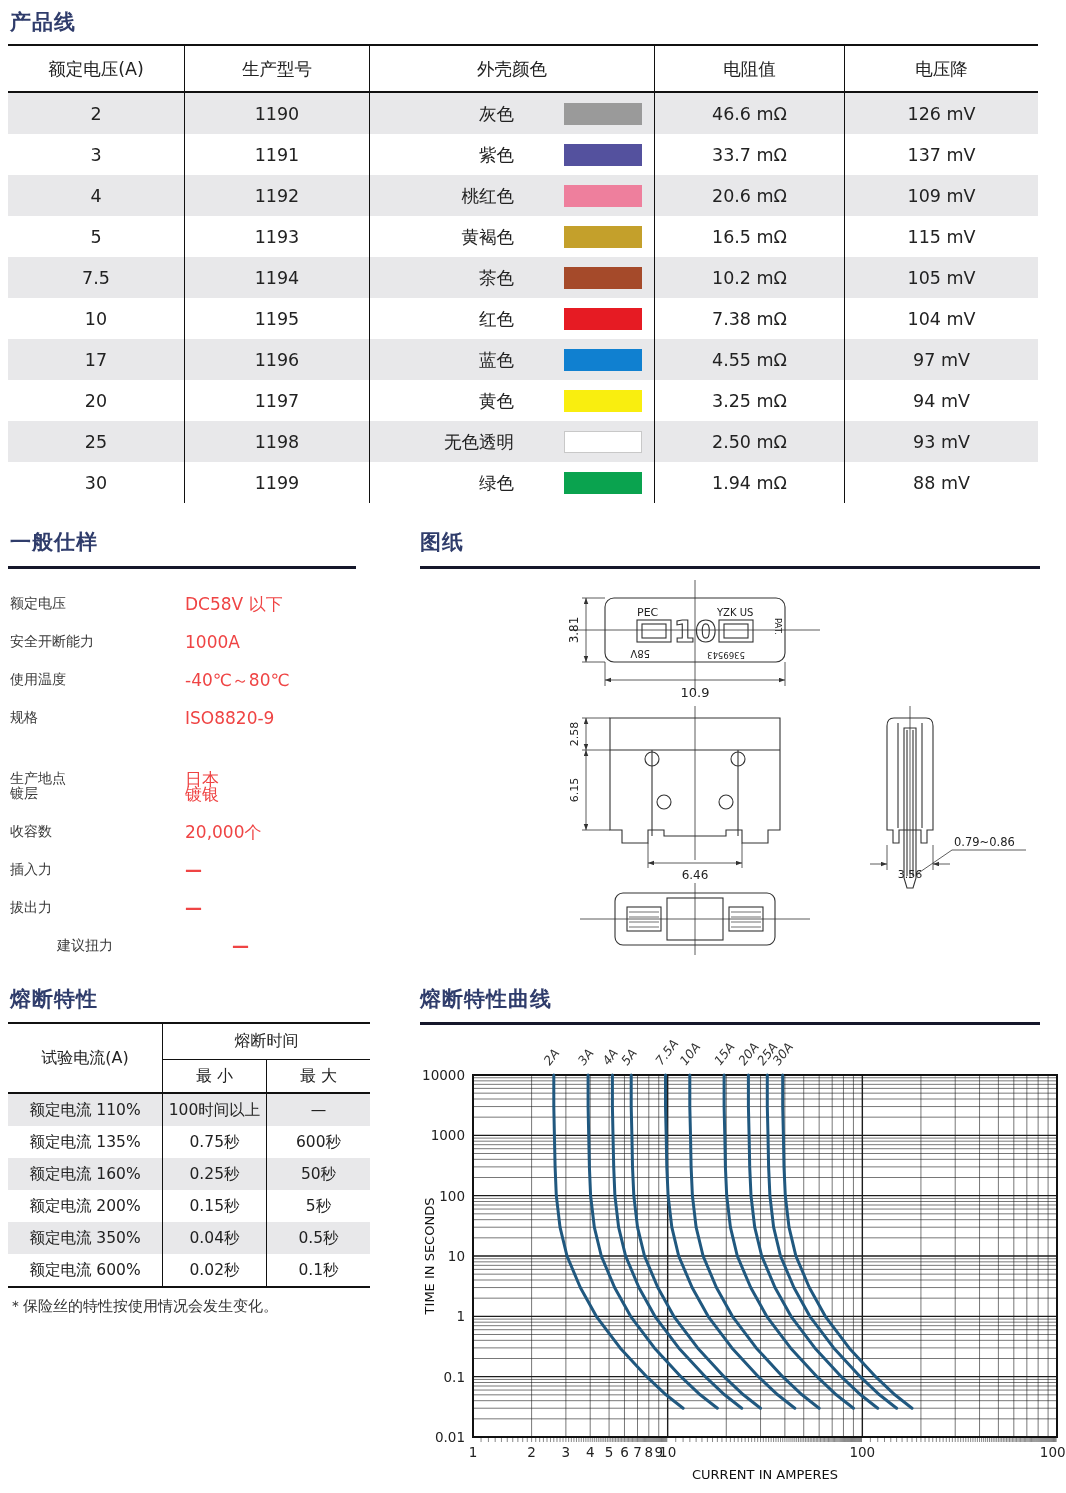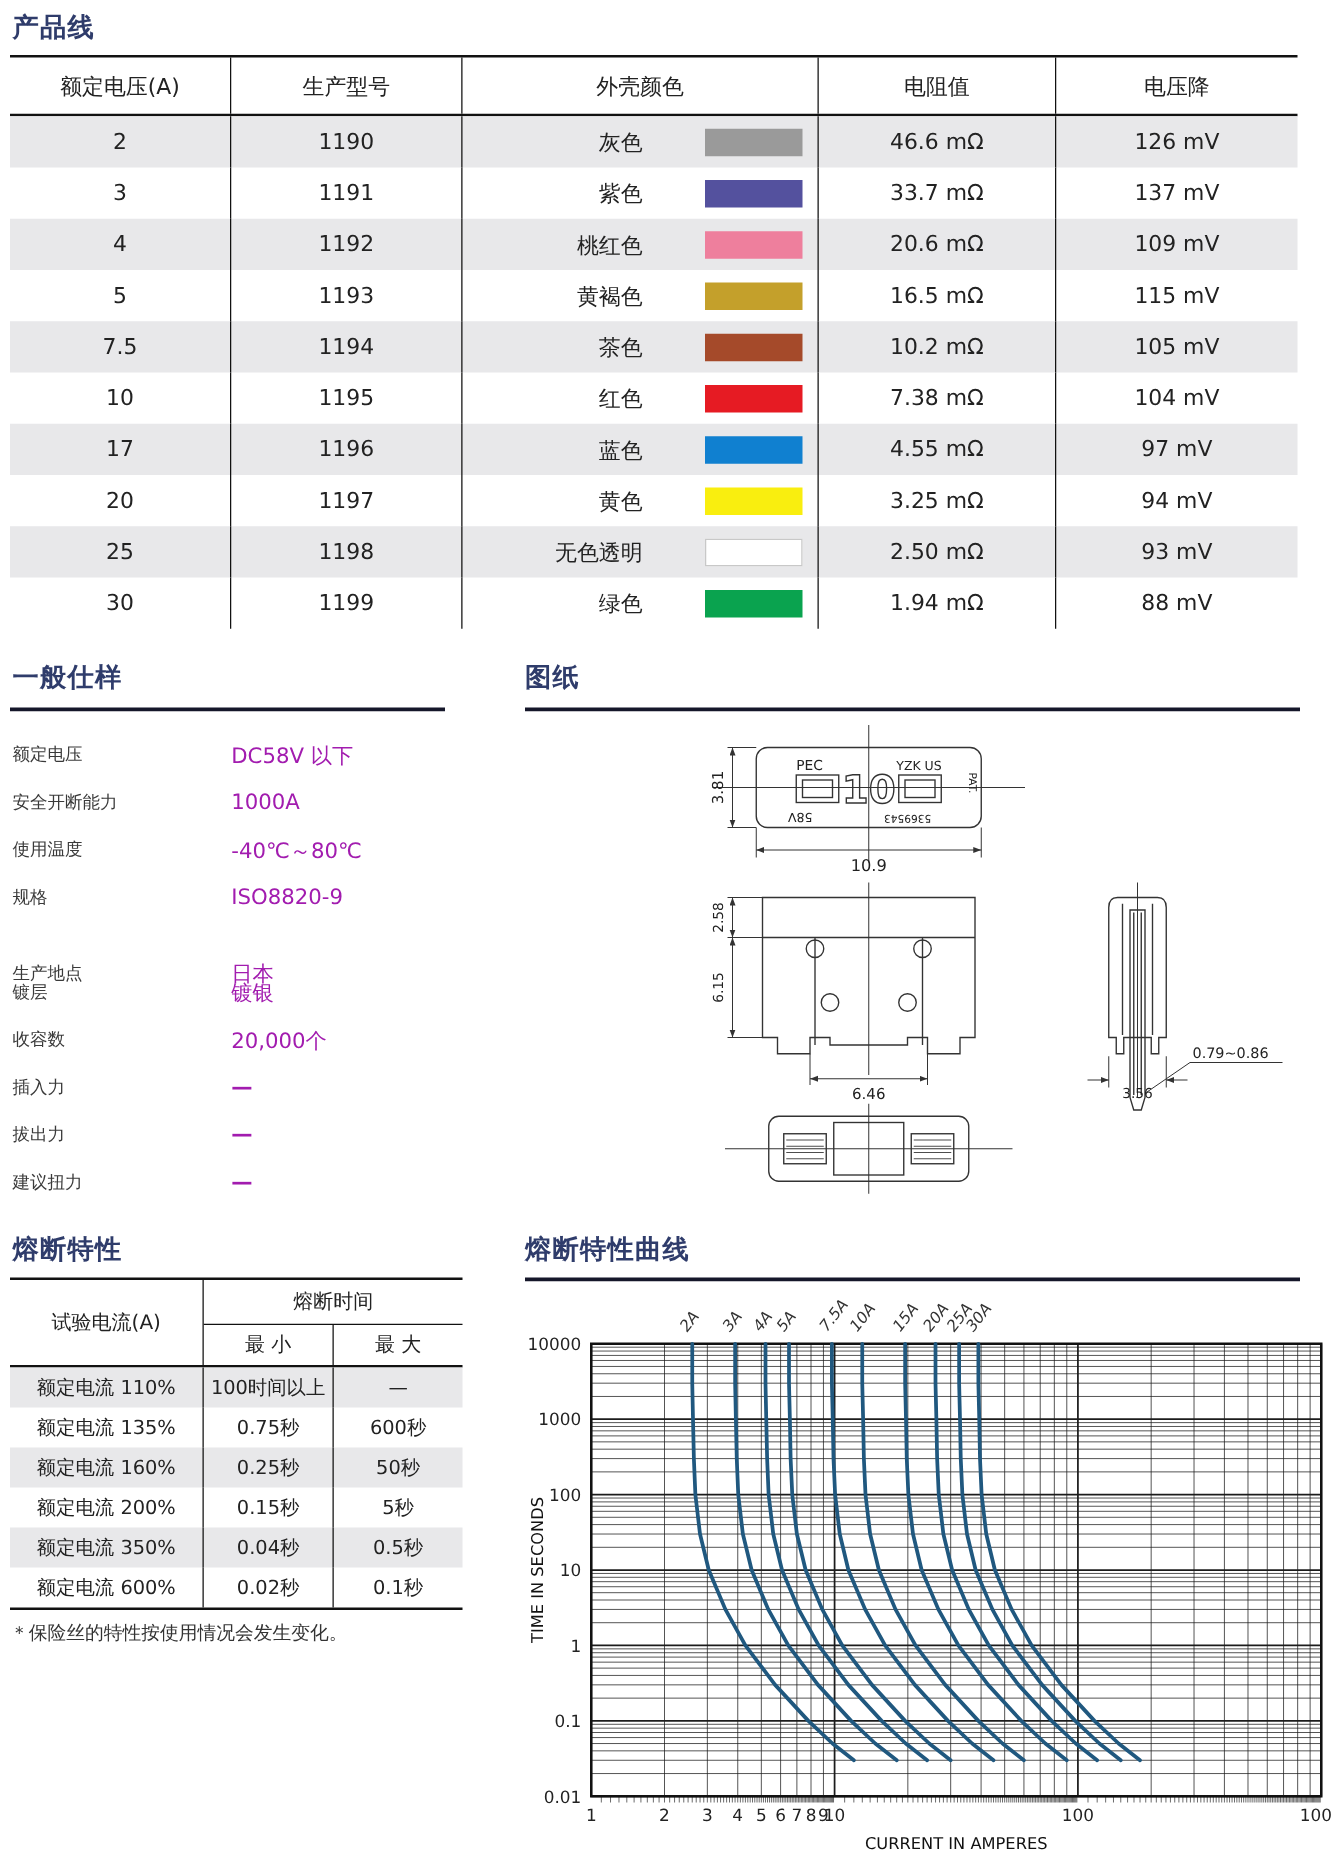--- a/index.html
+++ b/index.html
@@ -26,21 +26,21 @@
   .c2{width:185px;border-right:1px solid #111;}
   .c3{width:285px;border-right:1px solid #111;}
   .c4{width:190px;border-right:1px solid #111;}
   .c5{width:193px;}
   .color-cell{justify-content:center;gap:36px;}
   .cname{width:132px;text-align:right;margin-right:14px;}
   .swatch{width:78px;height:22px;display:inline-block;box-sizing:border-box;}
   
   .spec-row{position:absolute;left:10px;width:400px;height:38px;display:flex;align-items:center;}
   .spec-label{width:175px;font-size:14px;color:#3a3a3a;}
-  .spec-value{font-size:17px;color:#a21caf;}
+  .spec-value{font-size:17px;color:#ef4444;}
   .spec-value.dash{font-weight:bold;}
   
   .ftable{left:8px;top:1022px;width:362px;border-top:2px solid #111;border-bottom:2px solid #111;}
   .fhead{display:grid;grid-template-columns:155px 104px 103px;grid-template-rows:36px 32px;
     border-bottom:2px solid #111;}
   .fh-a{grid-row:1/3;grid-column:1;display:flex;align-items:center;justify-content:center;
     border-right:1px solid #111;font-size:16px;}
   .fh-b{grid-row:1;grid-column:2/4;display:flex;align-items:center;justify-content:center;
     border-bottom:1px solid #111;font-size:16px;}
   .fh-min{grid-row:2;grid-column:2;display:flex;align-items:center;justify-content:center;
@@ -203,21 +203,21 @@
       <div class="spec-value">20,000个</div>
     </div>
     <div class="spec-row" style="top: 851px;">
       <div class="spec-label">插入力</div>
       <div class="spec-value dash">—</div>
     </div>
     <div class="spec-row" style="top: 889px;">
       <div class="spec-label">拔出力</div>
       <div class="spec-value dash">—</div>
     </div>
-    <div class="spec-row" style="top: 927px;">
+    <div class="spec-row" style="top: 927px; margin-left: 47px;">
       <div class="spec-label">建议扭力</div>
       <div class="spec-value dash">—</div>
     </div>
   </div>
 
 <h2 class="sec-title abs" style="left:420px;top:528px;">图纸</h2>
 <div class="rule abs" style="left:420px;top:566px;width:620px;"></div>
 
 <svg class="abs" style="left:430px;top:578px;" width="620" height="398" viewBox="0 0 620 398">
   <defs>

